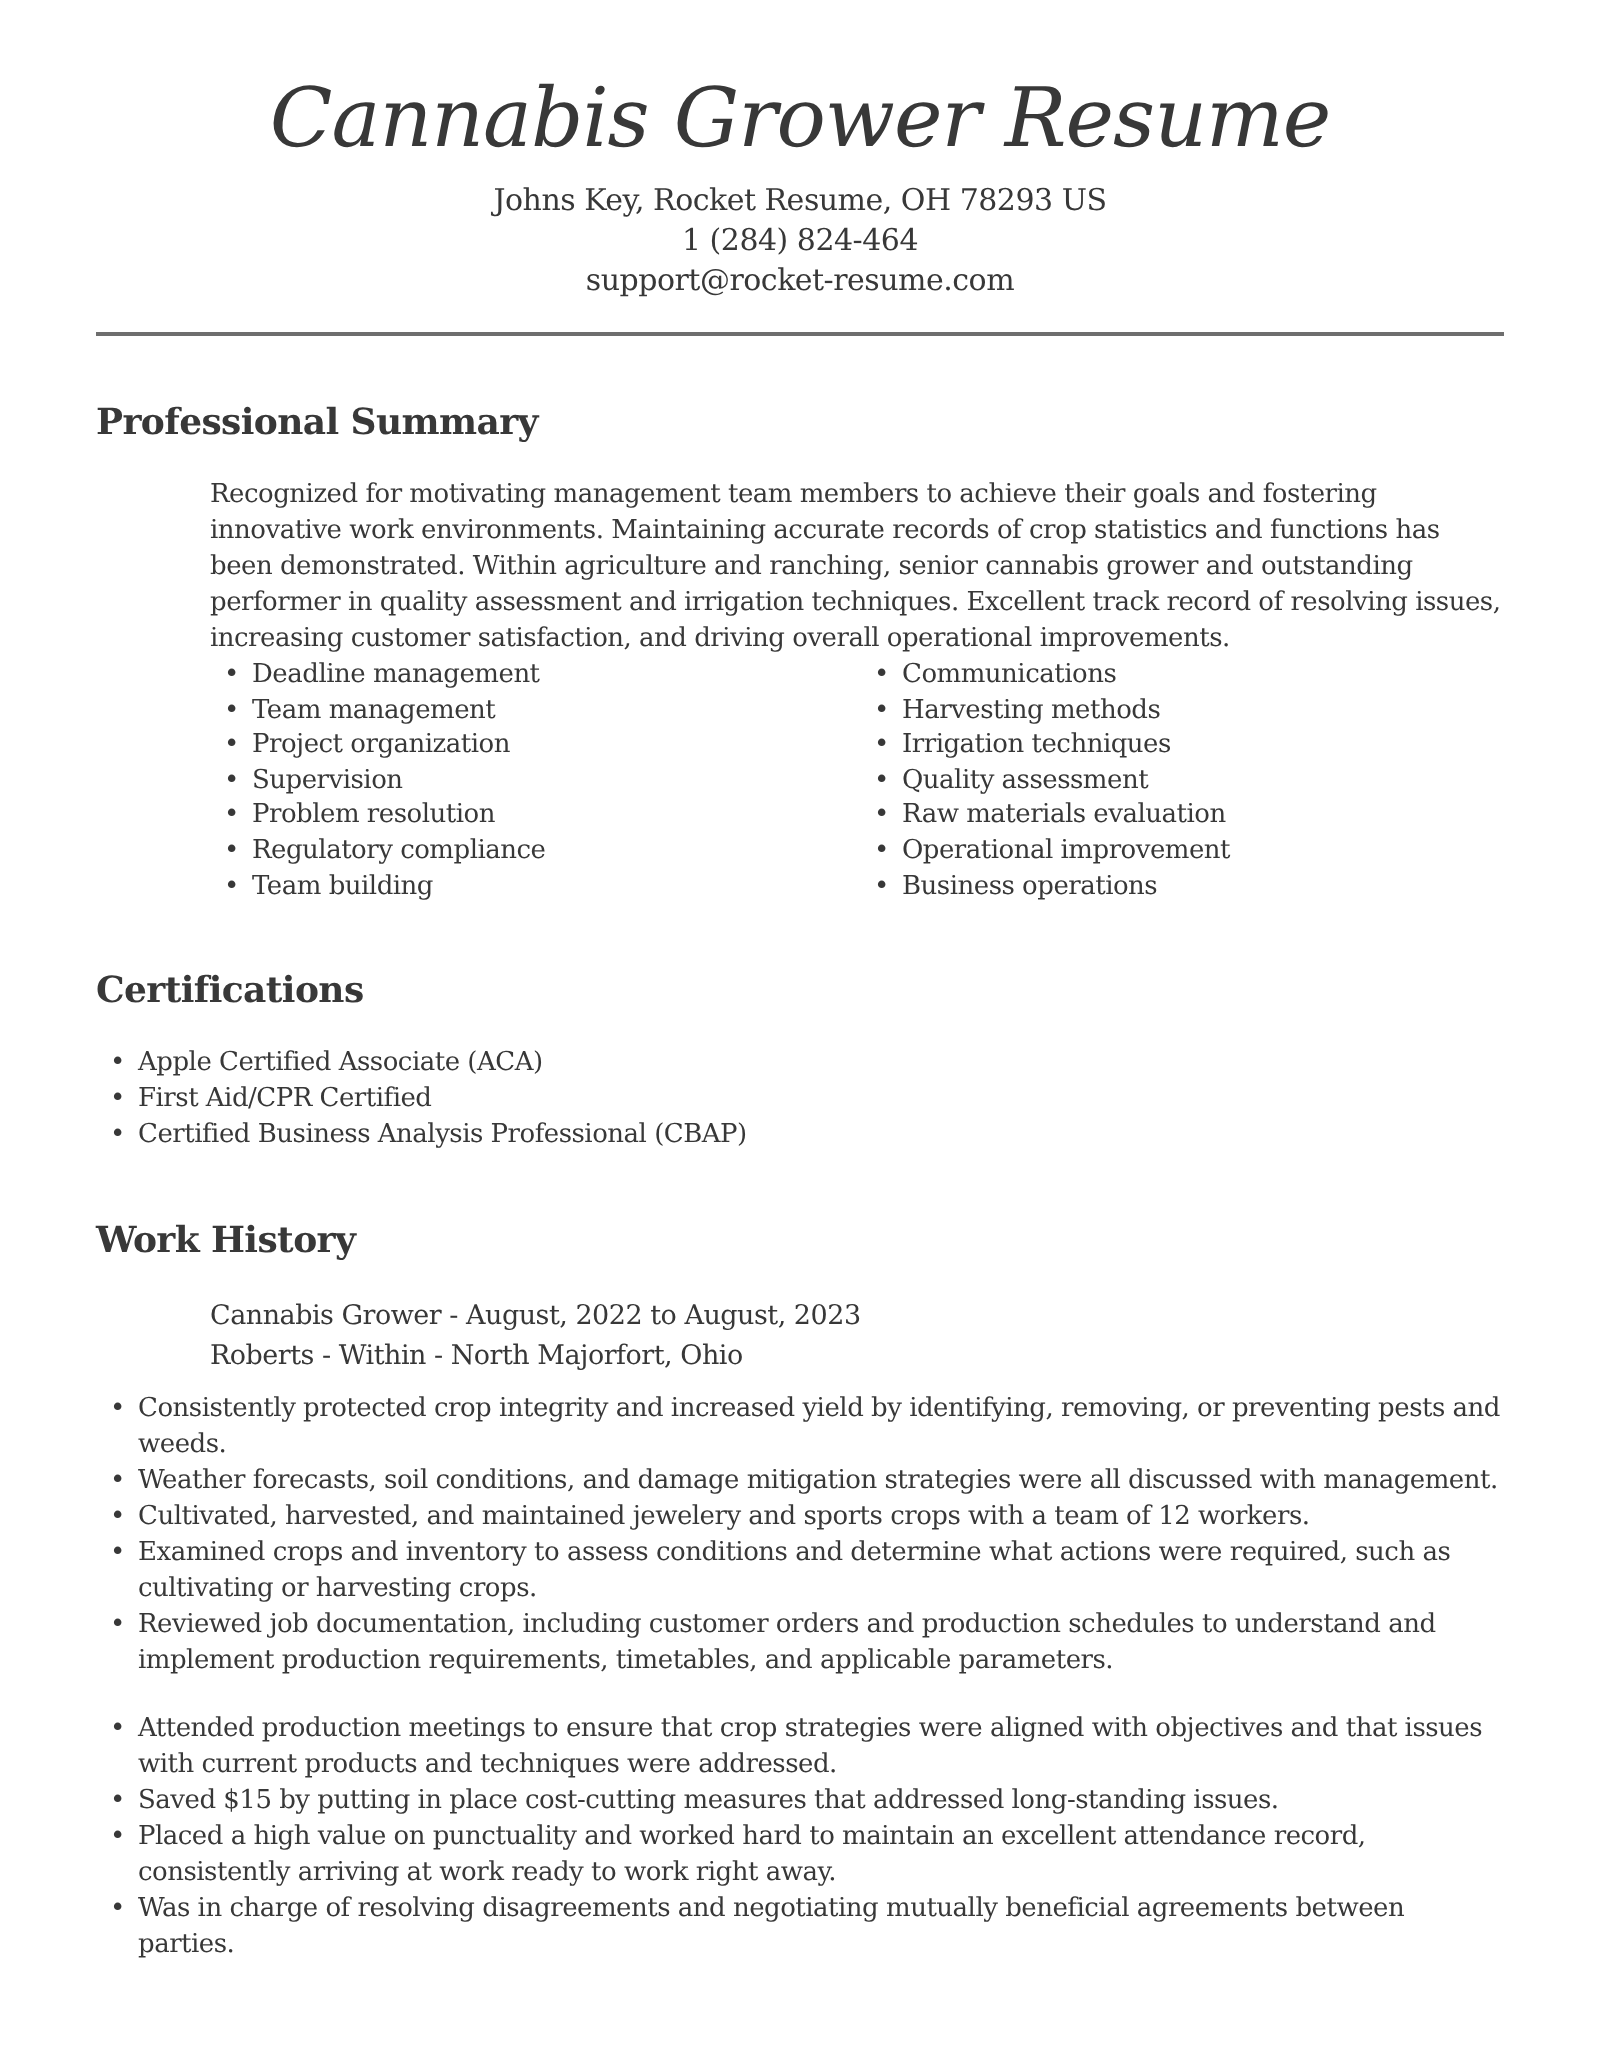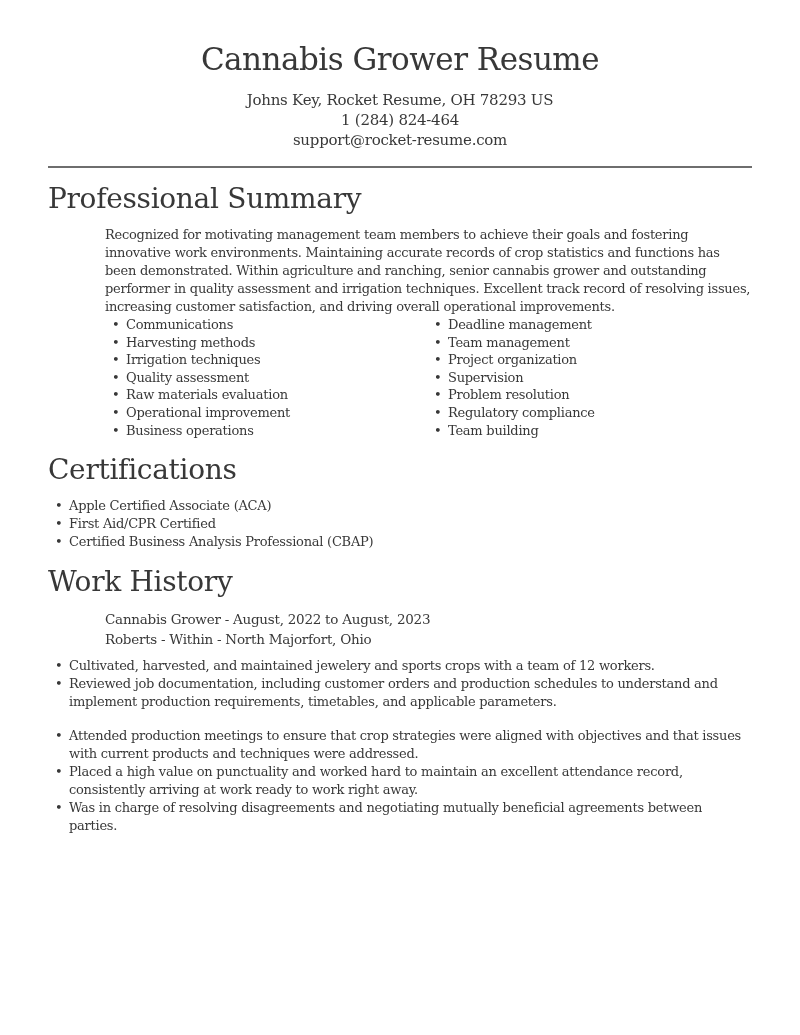--- a/index.html
+++ b/index.html
@@ -15,38 +15,39 @@
     margin: 0 auto;
     background: var(--bg);
     color: var(--text);
     font-family: "DejaVu Serif", serif;
     font-size: 13px;
     letter-spacing: -0.25px;
     padding: 26px 48px 24px 48px;
   }
   .header { text-align: center; }
   .title {
-    font-size: 31px;
+    font-size: 41px;
     font-weight: normal;
     letter-spacing: -0.5px;
     margin: 14px 0 12px 0;
     line-height: 38px;
     color: var(--text);
+    font-style: italic;
   }
   .contact-line { font-size: 15px; line-height: 20px; }
   .rule {
     border: none;
     border-top: 2px solid var(--rule);
     margin: 16px 0 0 0;
   }
   .section-heading {
-    font-size: 28px;
-    font-weight: normal;
+    font-size: 18px;
+    font-weight: bold;
     letter-spacing: -0.3px;
-    margin: 15px 0 12px 0;
+    margin: 28px 0 12px 0;
     line-height: 31px;
     color: var(--text);
   }
   .indent { margin-left: 57px; }
   .summary-text {
     margin: 0 0 0 57px;
     line-height: 18px;
   }
   .bullet-list {
     list-style: none;
@@ -92,39 +93,39 @@
 
   <hr class="rule">
 
   <section>
     <h2 class="section-heading">Professional Summary</h2>
     <p class="summary-text">Recognized for motivating management team members to achieve their goals and fostering innovative work environments. Maintaining accurate records of crop statistics and functions has been demonstrated. Within agriculture and ranching, senior cannabis grower and outstanding performer in quality assessment and irrigation techniques. Excellent track record of resolving issues, increasing customer satisfaction, and driving overall operational improvements.</p>
   </section>
 
   <section>
     <div class="skills-columns indent">
+      <ul class="bullet-list skills-col skills-col-right">
+
+      <li class="bullet-item">Deadline management</li>
+          <li class="bullet-item">Team management</li>
+          <li class="bullet-item">Project organization</li>
+          <li class="bullet-item">Supervision</li>
+          <li class="bullet-item">Problem resolution</li>
+          <li class="bullet-item">Regulatory compliance</li>
+          <li class="bullet-item">Team building</li>
+        </ul>
       <ul class="bullet-list skills-col skills-col-left">
 
       <li class="bullet-item">Communications</li>
           <li class="bullet-item">Harvesting methods</li>
           <li class="bullet-item">Irrigation techniques</li>
           <li class="bullet-item">Quality assessment</li>
           <li class="bullet-item">Raw materials evaluation</li>
           <li class="bullet-item">Operational improvement</li>
           <li class="bullet-item">Business operations</li>
-        </ul>
-      <ul class="bullet-list skills-col skills-col-right">
-
-      <li class="bullet-item">Deadline management</li>
-          <li class="bullet-item">Team management</li>
-          <li class="bullet-item">Project organization</li>
-          <li class="bullet-item">Supervision</li>
-          <li class="bullet-item">Problem resolution</li>
-          <li class="bullet-item">Regulatory compliance</li>
-          <li class="bullet-item">Team building</li>
         </ul>
     </div>
   </section>
 
   <section>
     <h2 class="section-heading">Certifications</h2>
     <ul class="bullet-list indent">
 
     <li class="bullet-item">Apple Certified Associate (ACA)</li>
         <li class="bullet-item">First Aid/CPR Certified</li>
@@ -135,28 +136,32 @@
   <section>
     <h2 class="section-heading">Work History</h2>
 
     <div class="job">
       <div class="job-heading indent">
         <div>Cannabis Grower - August, 2022 to August, 2023</div>
         <div>Roberts - Within - North Majorfort, Ohio</div>
       </div>
       <ul class="bullet-list indent">
 
+      <li class="bullet-item">Consistently protected crop integrity and increased yield by identifying, removing, or preventing pests and weeds.</li>
+          <li class="bullet-item">Weather forecasts, soil conditions, and damage mitigation strategies were all discussed with management.</li>
           <li class="bullet-item">Cultivated, harvested, and maintained jewelery and sports crops with a team of 12 workers.</li>
+          <li class="bullet-item">Examined crops and inventory to assess conditions and determine what actions were required, such as cultivating or harvesting crops.</li>
           <li class="bullet-item">Reviewed job documentation, including customer orders and production schedules to understand and implement production requirements, timetables, and applicable parameters.</li>
         </ul>
     </div>
 
     <div class="job">
       <ul class="bullet-list indent">
 
       <li class="bullet-item">Attended production meetings to ensure that crop strategies were aligned with objectives and that issues with current products and techniques were addressed.</li>
+          <li class="bullet-item">Saved $15 by putting in place cost-cutting measures that addressed long-standing issues.</li>
           <li class="bullet-item">Placed a high value on punctuality and worked hard to maintain an excellent attendance record, consistently arriving at work ready to work right away.</li>
           <li class="bullet-item">Was in charge of resolving disagreements and negotiating mutually beneficial agreements between parties.</li>
         </ul>
     </div>
   </section>
 
 </div>
 
 </body></html>

